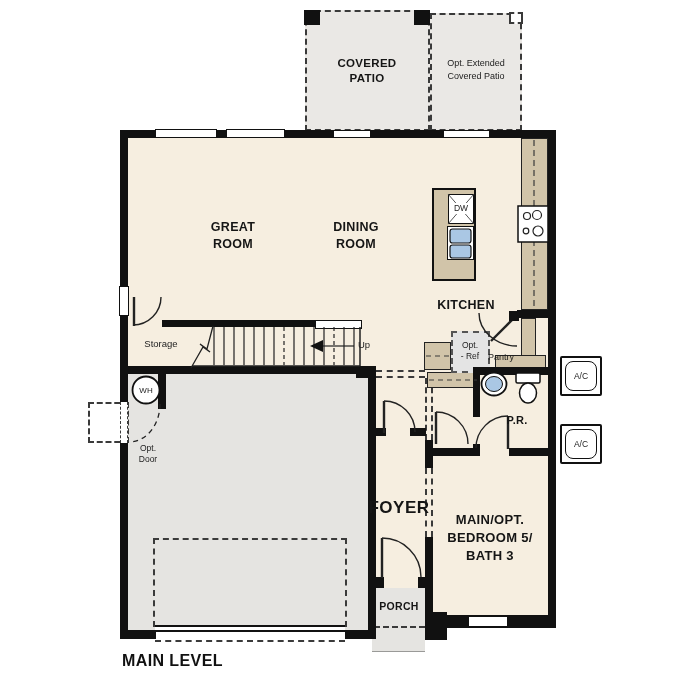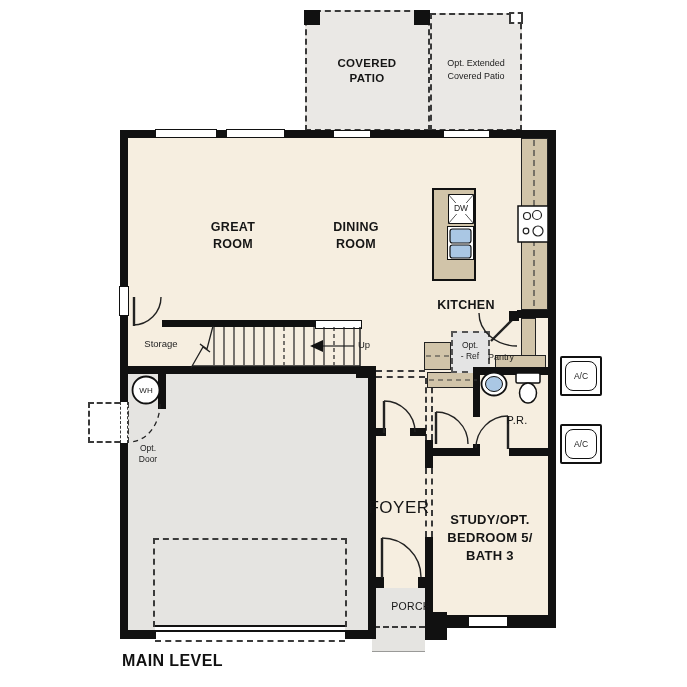--- a/index.html
+++ b/index.html
@@ -26,21 +26,21 @@
   
   .counter{background:#d1c4a9;border:1.5px solid #111;z-index:3;}
   .counter-thin{background:#d1c4a9;border:1px solid #222;z-index:3;}
   .white-unit{background:#fff;border:1.5px solid #111;z-index:3;}
   .optref{background:#e4e4e4;border:2px dashed #555;z-index:3;}
   .ac-outer{background:#fff;border:2.2px solid #111;border-radius:2px;z-index:2;}
   .ac-inner{position:absolute;left:3px;top:3px;right:3px;bottom:3px;border:1.6px solid #111;border-radius:8px;}
   
   .lbl{position:absolute;z-index:7;text-align:center;transform:translateX(-50%);white-space:nowrap;}
   .room{font-weight:bold;font-size:12.5px;line-height:17px;letter-spacing:.3px;color:#151515;margin-top:8px;}
-  .room-sm{font-weight:normal;font-size:10.5px;line-height:14px;letter-spacing:.3px;color:#151515;}
+  .room-sm{font-weight:bold;font-size:10.5px;line-height:14px;letter-spacing:.3px;color:#151515;}
   .tiny{font-size:9.5px;line-height:12px;color:#222;}
   .micro{font-size:8.5px;line-height:10.5px;color:#222;}
   .title{font-weight:bold;font-size:16px;letter-spacing:.4px;color:#111;}
   svg.overlay{position:absolute;left:0;top:0;z-index:6;pointer-events:none;}
 </style>
 </head>
 <body>
 
 <div id="canvas">
 
@@ -181,25 +181,25 @@
   <div class="lbl tiny" style="left:161px;top:338px">Storage</div>
   <div class="lbl tiny" style="left:364px;top:339px">Up</div>
   <div class="lbl micro" style="left:470px;top:340px">
     <span style="display:block">Opt.</span>
     <span style="display:block">- Ref</span>
   </div>
   <div class="lbl micro" style="left:501px;top:352px;font-size:9px">Pantry</div>
   <div class="lbl room-sm" style="left:517px;top:413px;font-size:11px">P.R.</div>
   <div class="lbl room-sm" style="left:399px;top:501px;font-size:17px;letter-spacing:.5px">FOYER</div>
   <div class="lbl room" style="left:490px;top:503px;font-size:13px;line-height:18px">
-    <span style="display:block">STUDY/OPT.</span>
+    <span style="display:block">MAIN/OPT.</span>
     <span style="display:block">BEDROOM 5/</span>
     <span style="display:block">BATH 3</span>
   </div>
-  <div class="lbl room-sm" style="left:411px;top:599px">PORCH</div>
+  <div class="lbl room-sm" style="left:399px;top:599px">PORCH</div>
   <div class="lbl micro" style="left:146px;top:386px;font-size:8px">WH</div>
   <div class="lbl micro" style="left:148px;top:443px">
     <span style="display:block">Opt.</span>
     <span style="display:block">Door</span>
   </div>
   <div class="lbl micro" style="left:461px;top:203px;font-size:8.5px;background:#fff;padding:0 1px">DW</div>
   <div class="lbl micro" style="left:581px;top:371px;font-size:8.5px">A/C</div>
   <div class="lbl micro" style="left:581px;top:439px;font-size:8.5px">A/C</div>
   <div class="lbl title" style="left:122px;top:652px;transform:none;text-align:left">MAIN LEVEL</div>
 

